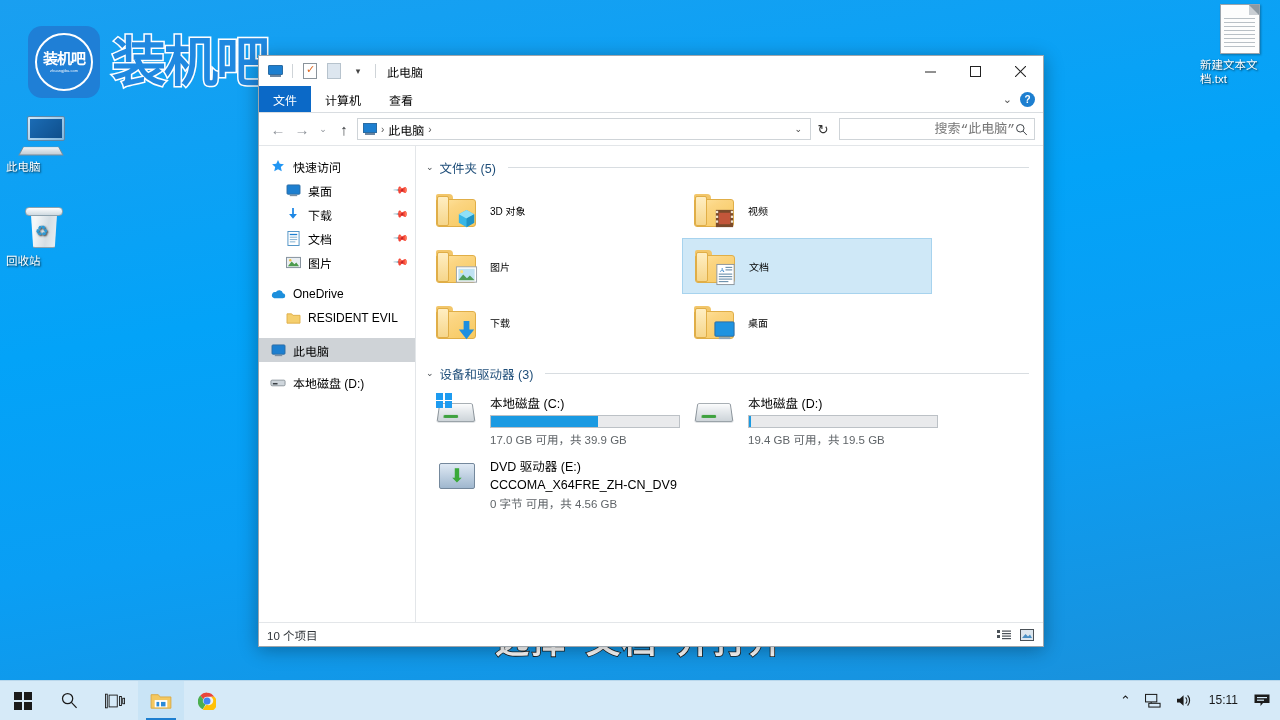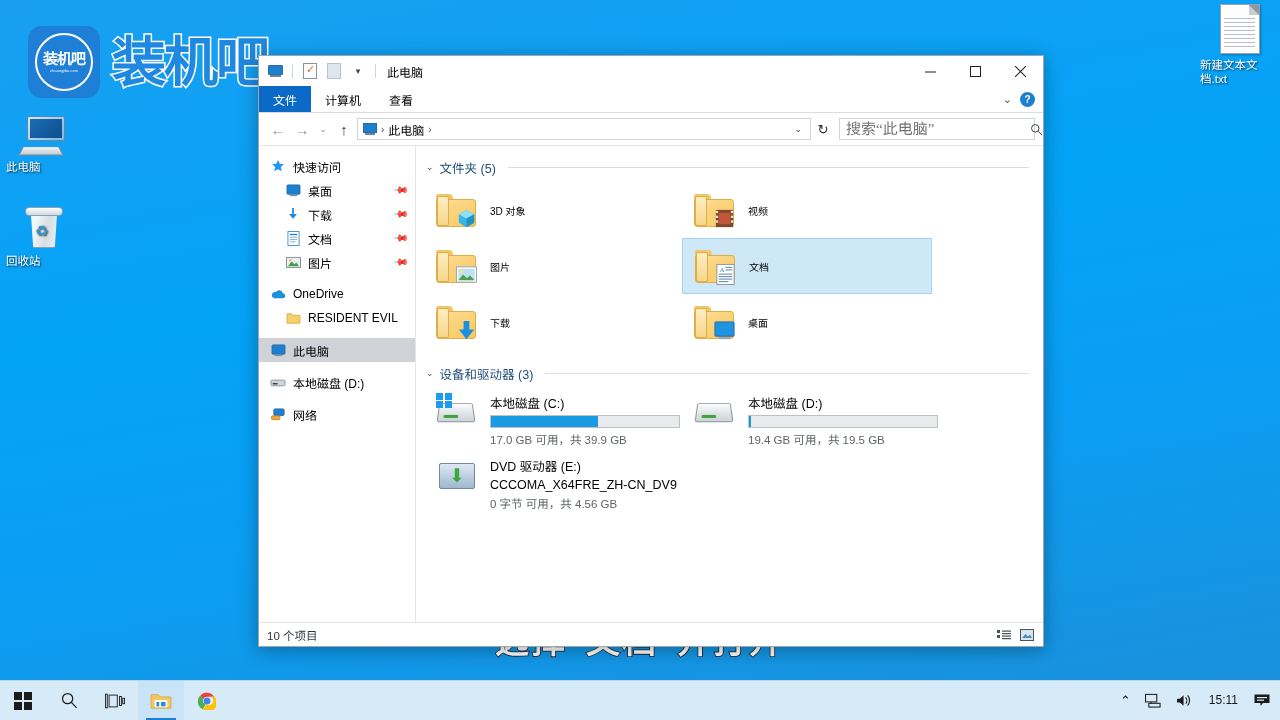--- a/index.html
+++ b/index.html
@@ -136,22 +136,22 @@
   .addr-ic .b { position:absolute; left:2px; bottom:0; width:10px; height:2px; background:#6d86a0; }
   .crumb { font-size:12px; }
   .crumb-sep { color:#555; font-size:10px; }
   .addr-caret { margin-left:auto; font-size:9px; color:#444; padding:0 6px; cursor:default; }
   .refresh { width:20px; height:22px; display:flex; align-items:center; justify-content:center; font-size:13px; color:#333; cursor:default; }
   .searchbox {
     width:196px; height:22px; border:1px solid #cfd4d8; display:flex; align-items:center;
     padding:0 6px; margin-left:4px; background:#fff;
   }
   .searchbox input {
-    border:none; outline:none; flex:1; font-size:15px; color:#6b7076;
-    font-family:Liberation Serif, serif; background:transparent;
+    border:none; outline:none; flex:1; font-size:13px; color:#6b7076;
+    font-family:Liberation Mono, monospace; background:transparent;text-align:right;
   }
   .mag { width:13px; height:13px; flex:none; }
 
   .body-row { flex:1; display:flex; min-height:0; border-top:1px solid #e3e6e9; }
 
   
   .sidebar {
     width:157px; background:#fff; border-right:1px solid #e3e6e9;
     padding-top:8px; overflow:hidden; font-size:12px; position:relative;
   }
@@ -469,29 +469,20 @@
       <div class="nav-item" style="margin-top:8px">
         <span class="i16">
           <svg width="16" height="11" viewBox="0 0 17 11">
               <rect x="1" y="3" width="15" height="6" rx="1.2" fill="#cfd6dc" stroke="#8b949b"></rect>
               <rect x="3" y="6" width="5" height="1.6" fill="#3a3f44"></rect>
             </svg>
         </span>
         <span class="nav-label">本地磁盘 (D:)</span>
       </div>
 
-      <div class="nav-item" style="margin-top:8px">
-        <span class="i16">
-          <svg width="15" height="13" viewBox="0 0 16 14">
-              <rect x="3" y="1" width="11" height="7" rx="1" fill="#1d7fd0" stroke="#2b6ca3"></rect>
-              <rect x="0.5" y="8.5" width="9" height="4" rx="0.8" fill="#f0a93b" stroke="#c4862c"></rect>
-            </svg>
-        </span>
-        <span class="nav-label">网络</span>
-      </div>
     </div>
 
     <div class="content">
 
       <div class="group-head">
         <span class="group-chev">⌄</span>
         <span class="group-title">文件夹 (5)</span>
         <span class="group-rule"></span>
       </div>
 

